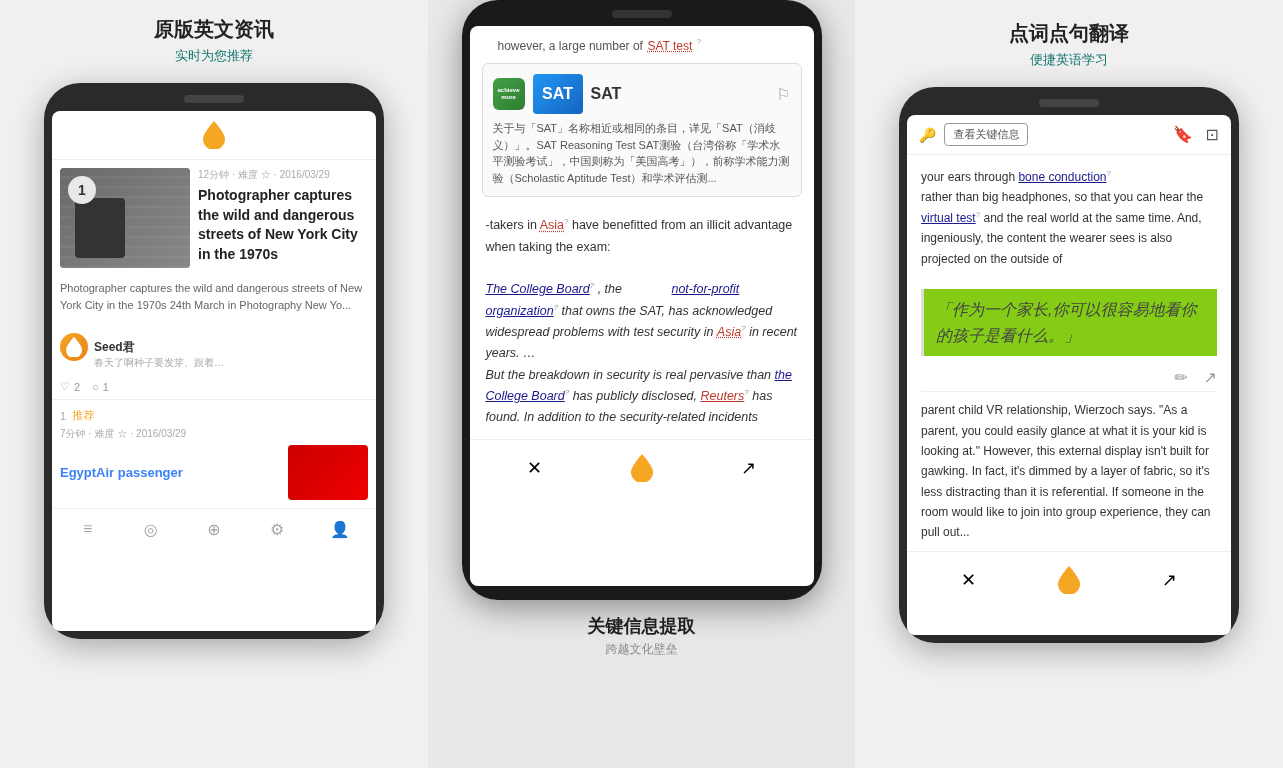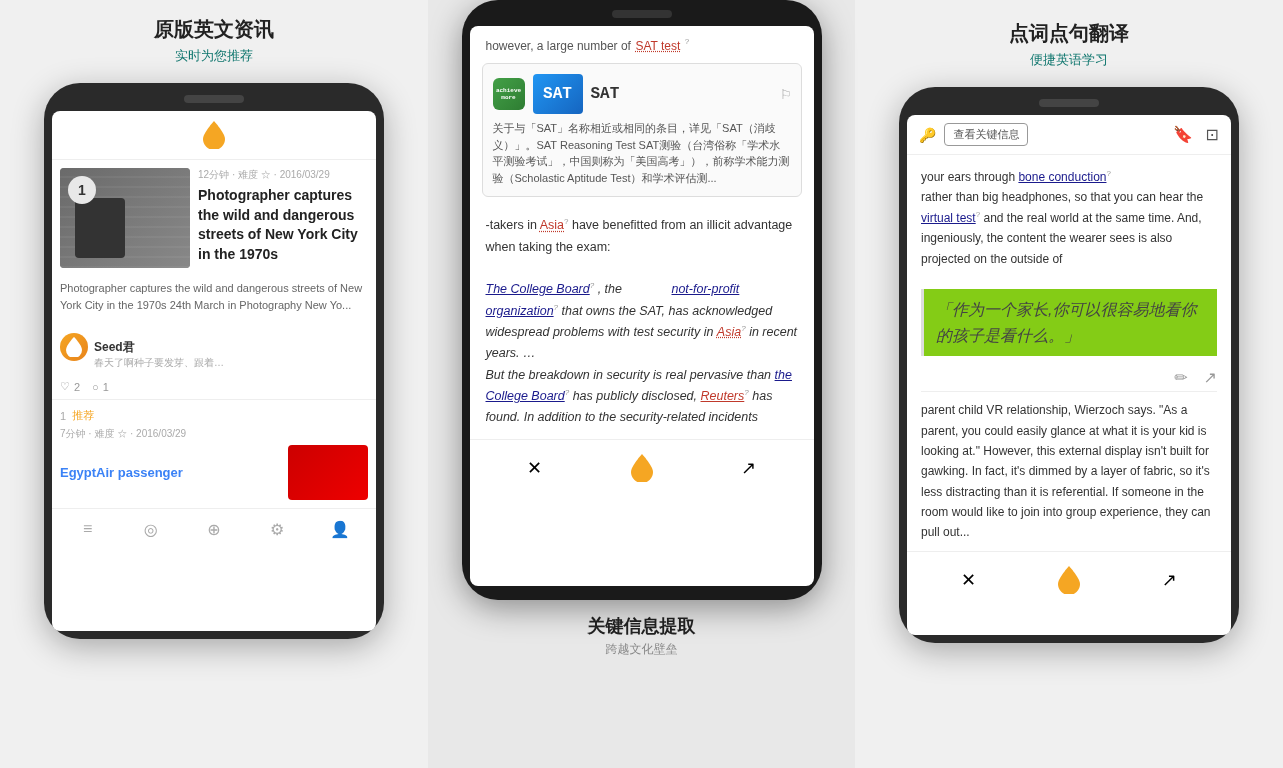--- a/index.html
+++ b/index.html
@@ -309,21 +309,20 @@
       border-radius: 6px;
       padding: 10px;
       background: #fafafa;
     }
 
     .sat-popup-header {
       display: flex;
       align-items: center;
       gap: 8px;
       margin-bottom: 6px;
-      font-family: Liberation Mono, monospace;
     }
 
     .sat-logo {
       width: 50px;
       height: 40px;
       background: linear-gradient(135deg, #2196F3, #1565C0);
       border-radius: 4px;
       display: flex;
       align-items: center;
       justify-content: center;
@@ -596,21 +595,21 @@
         </div>
       </div>
     </div>
   </div>
 
   <div class="middle-panel">
     <div class="middle-phone-frame">
       <div class="phone-speaker" style="background:#333;"></div>
       <div class="middle-phone-screen">
 
-        <div style="padding:10px 12px 0 16px;">
+        <div style="padding:10px 12px 0 16px;margin-left:12px;">
           <span class="article-snippet">however, a large number of</span>
           <span class="article-snippet underline" style="text-decoration:underline;text-decoration-style:dotted;color:#c0392b;">SAT test</span>
           <span class="article-snippet" style="font-size:8px;vertical-align:super;color:#999;">?</span>
         </div>
 
         <div class="sat-popup">
           <div class="sat-popup-header">
             <div class="sat-logo-small">
               <span style="font-size:6px;text-align:center;white-space:pre;">achieve
 more</span>

